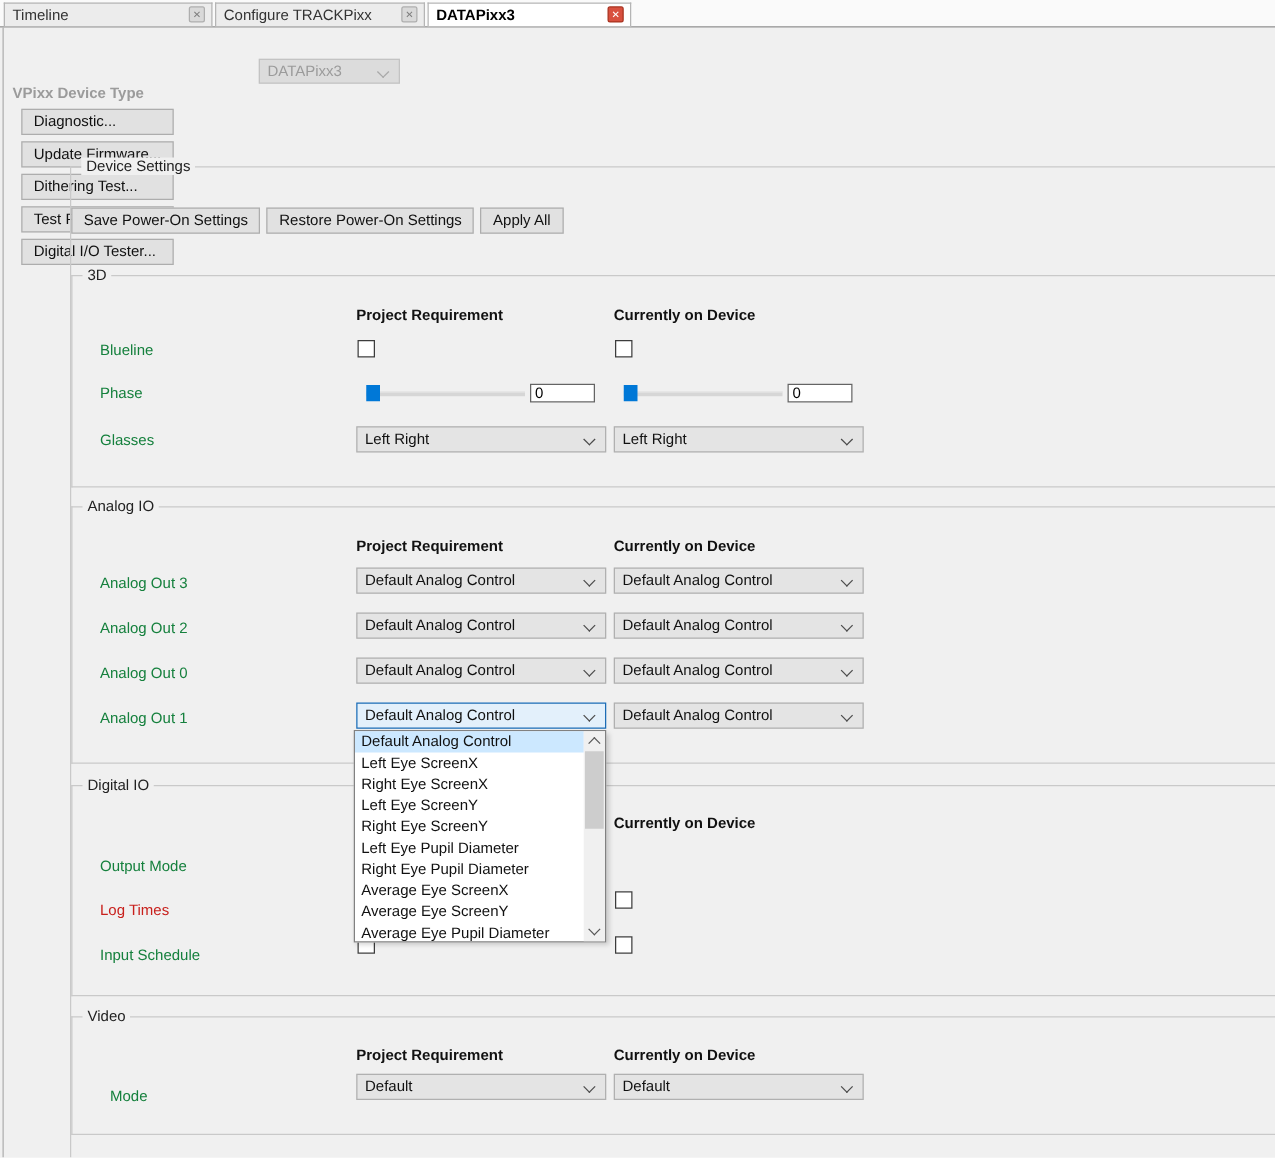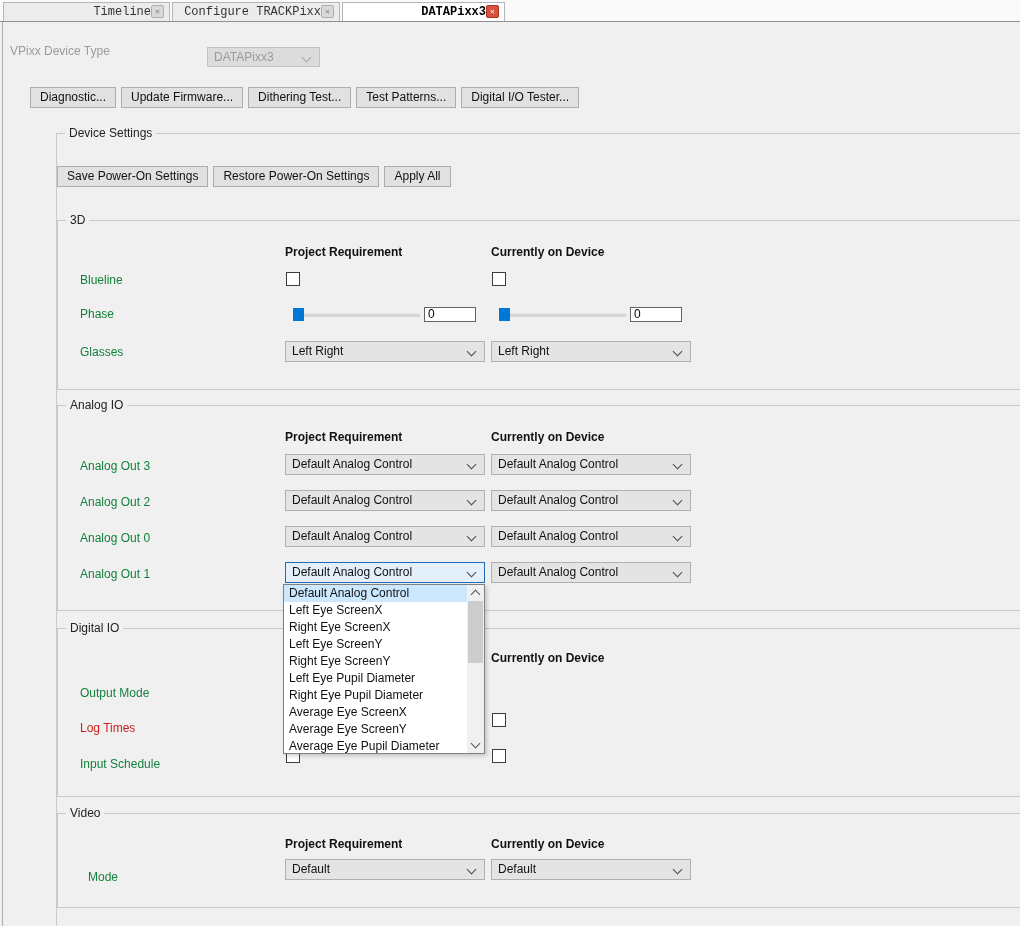--- a/index.html
+++ b/index.html
@@ -1,21 +1,21 @@
 <!DOCTYPE html>
 <html><head>
 <meta charset="utf-8">
 <style>
   html,body{margin:0;padding:0;}
   body{font-family:"Liberation Sans","DejaVu Sans",sans-serif;font-size:12px;color:#222;}
   #screen{position:relative;width:1020px;height:926px;background:#f0f0f0;overflow:hidden;}
 
   
   .tabbar{position:absolute;left:0;top:0;width:1020px;height:22px;background:#fafafa;border-bottom:1px solid #8f8f8f;box-sizing:border-box;}
-  .tab{position:absolute;top:2px;height:19px;box-sizing:border-box;background:#ececec;border:1px solid #b5b5b5;border-bottom:none;display:flex;align-items:center;justify-content:flex-end;color:#333;font-family:Liberation Mono, monospace;}
+  .tab{position:absolute;top:2px;height:19px;box-sizing:border-box;background:#ececec;border:1px solid #b5b5b5;border-bottom:none;display:flex;align-items:center;justify-content:flex-start;color:#333;}
   .tab.active{background:#ffffff;font-weight:bold;color:#000;}
   .tab .lbl{padding:0 18px 0 6px;white-space:nowrap;}
   .closebtn{position:absolute;right:5px;top:2px;width:13px;height:13px;border-radius:2px;background:#d9d9d9;border:1px solid #aeaeae;color:#7d7d7d;font-size:8px;line-height:12px;text-align:center;box-sizing:border-box;cursor:default;}
   .closebtn.red{background:#d8503f;border-color:#a8321f;color:#fff;font-weight:bold;}
 
   .page-left-border{position:absolute;left:2px;top:22px;width:1px;height:904px;background:#aeaeae;}
 
   
   .btn{display:inline-block;height:21px;line-height:19px;padding:0 9px;background:#e1e1e1;border:1px solid #adadad;box-sizing:border-box;white-space:nowrap;color:#111;}
   .btnrow{position:absolute;display:flex;gap:5px;}
@@ -65,27 +65,27 @@
       <span class="lbl">Configure TRACKPixx</span>
       <span class="closebtn">✕</span>
     </div>
     <div class="tab active" style="left:342px;width:163px;">
       <span class="lbl">DATAPixx3</span>
       <span class="closebtn red">✕</span>
     </div>
   </div>
   <div class="page-left-border"></div>
 
-  <div class="rowlabel muted" style="left:10px;top:44px;">VPixx Device Type</div>
+  <div class="rowlabel muted" style="left:10px;top:67px;font-weight:bold;">VPixx Device Type</div>
   <div class="combo disabled" style="left:207px;top:47px;width:113px;height:20px;">
     <span>DATAPixx3</span>
     <span class="chev"></span>
   </div>
 
-  <div class="btnrow" style="left:30px;top:87px;">
+  <div class="btnrow" style="left:17px;top:87px;flex-direction:column;">
     <span class="btn">Diagnostic...</span>
     <span class="btn">Update Firmware...</span>
     <span class="btn">Dithering Test...</span>
     <span class="btn">Test Patterns...</span>
     <span class="btn">Digital I/O Tester...</span>
   </div>
 
   <div class="gbox noBottom" style="left:22px;top:133px;width:998px;height:793px;">
     <span class="glegend">Device Settings</span>
   </div>

